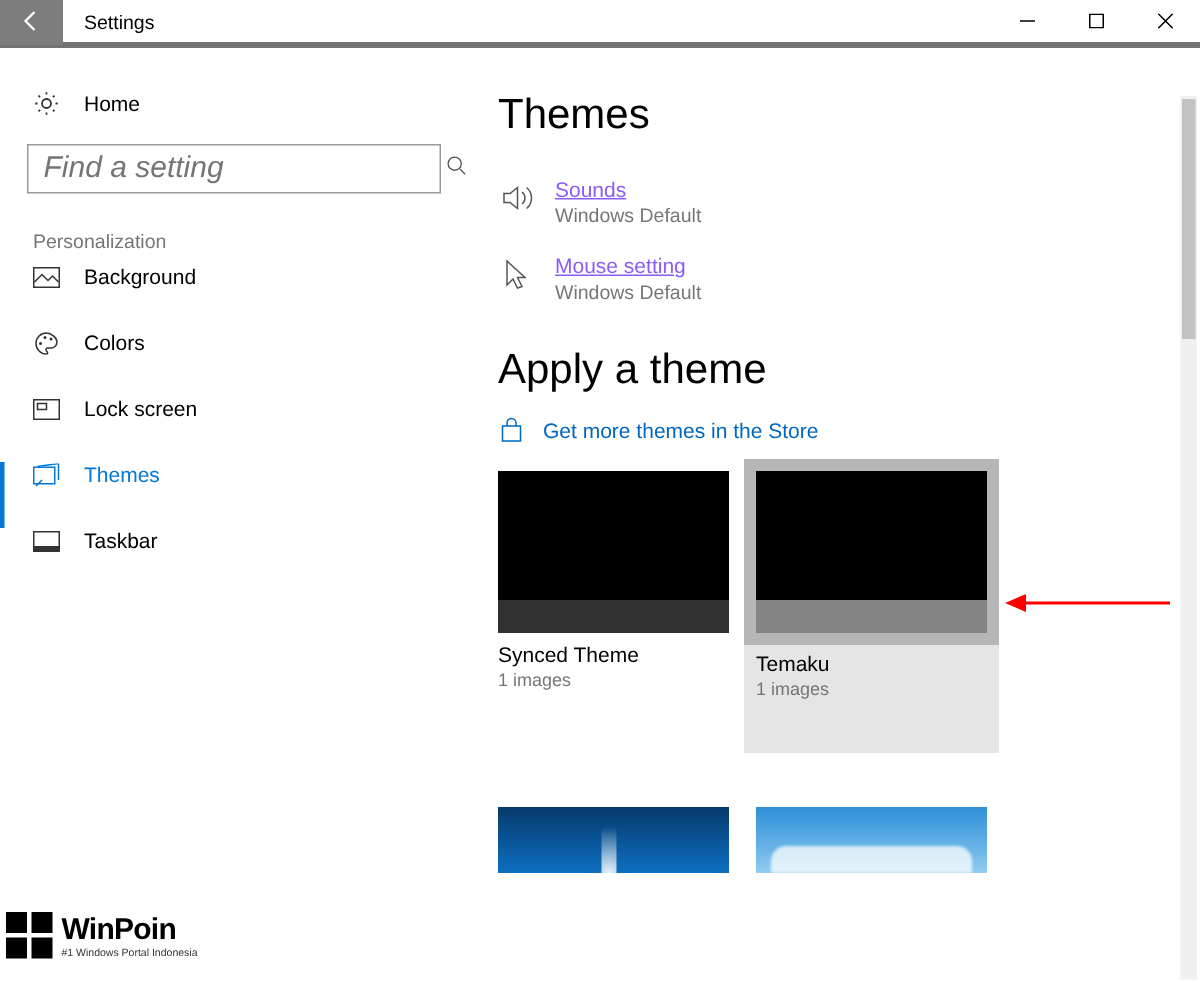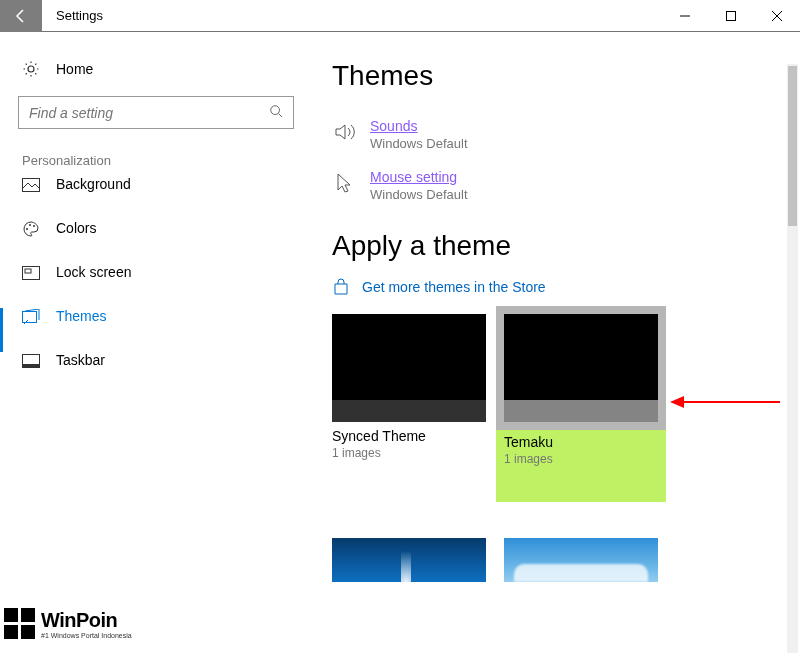--- a/index.html
+++ b/index.html
@@ -1,31 +1,31 @@
 <!DOCTYPE html>
 <html><head>
 <meta charset="utf-8">
 <style>
 * { margin: 0; padding: 0; box-sizing: border-box; font-family: "Segoe UI", sans-serif; }
 body { width: 800px; height: 655px; background: #fff; overflow: hidden; position: relative; }
 
-.titlebar { height: 32px; display: flex; align-items: center; background: #fff; border-bottom: 1px solid #737373; }
+.titlebar { height: 32px; display: flex; align-items: center; background: #fff; border-bottom: 4px solid #737373; }
 .back-btn { width: 42px; height: 32px; background: #7d7d7d; display: flex; align-items: center; justify-content: center; color: #fff; }
 .title { margin-left: 14px; font-size: 13px; color: #000; }
 .win-controls { margin-left: auto; display: flex; }
 .win-btn { width: 46px; height: 32px; display: flex; align-items: center; justify-content: center; color: #000; }
 
 .content { display: flex; height: calc(100% - 32px); position: relative; }
 .sidebar { width: 300px; padding: 20px 0 0 18px; }
 .home-row { display: flex; align-items: center; gap: 16px; padding: 8px 0 18px 4px; }
 .home-row .icon { width: 18px; height: 18px; color: #333; }
 .home-row span { font-size: 14px; }
 
 .search-box { width: 276px; height: 33px; border: 1px solid #999; display: flex; align-items: center; padding: 0 10px; margin-bottom: 24px; }
-.search-box input { border: none; outline: none; flex: 1; font-size: 14px; color: #333; font-style: italic; background: transparent; }
+.search-box input { border: none; outline: none; flex: 1; font-size: 20px; color: #333; font-style: italic; background: transparent; }
 .search-box .sicon { color: #555; }
 
 .section-label { font-size: 13px; color: #767676; margin-bottom: 8px; padding-left: 4px; }
 
 .nav-item { display: flex; align-items: flex-start; gap: 16px; height: 44px; padding-left: 4px; font-size: 14px; color: #000; cursor: default; }
 .nav-item .nicon { width: 18px; height: 18px; display: flex; align-items: center; justify-content: center; color: #333; }
 .nav-item.active { color: #0078d7; border-left: 3px solid #0078d7; margin-left: -18px; padding-left: 19px; }
 .nav-item.active .nicon { color: #0078d7; }
 
 .main { flex: 1; padding: 28px 0 0 32px; overflow: hidden; position: relative; }
@@ -37,21 +37,21 @@
 .setting-row .sub { font-size: 13px; color: #767676; margin-top: 2px; }
 
 .apply-title { font-size: 28px; font-weight: 400; margin: 28px 0 16px 0; }
 
 .store-link { display: flex; align-items: center; gap: 12px; color: #0067c0; font-size: 14px; margin-bottom: 18px; text-align: right; }
 .store-link .sticon { width: 18px; height: 18px; color: #0067c0; }
 
 .theme-grid { display: flex; gap: 18px; }
 .theme-card { width: 154px; }
 .theme-card.selected .thumb-wrap { background: #b6b6b6; padding: 8px; margin: -8px -8px 0 -8px; }
-.theme-card.selected .card-labels { background: #bef264; padding: 4px 20px 36px 8px; margin: 0 -8px; }
+.theme-card.selected .card-labels { background: #e5e5e5; padding: 4px 20px 36px 8px; margin: 0 -8px; }
 .thumb-wrap { position: relative; }
 .thumb { width: 154px; height: 108px; background: #000; position: relative; }
 .thumb-bar { position: absolute; left: 0; right: 0; bottom: 0; height: 22px; background: rgba(90,90,90,0.55); }
 .card-labels { padding-top: 6px; }
 .tname { font-size: 14px; color: #000; }
 .tsub { font-size: 12px; color: #767676; margin-top: 2px; }
 
 .theme-grid2 { display: flex; gap: 18px; margin-top: 36px; }
 .thumb2 { width: 154px; height: 44px; overflow: hidden; position: relative; }
 .sky1 { background: linear-gradient(to bottom, #063a6b 0%, #0b5aa0 60%, #0d6fc0 100%); position: relative; }

